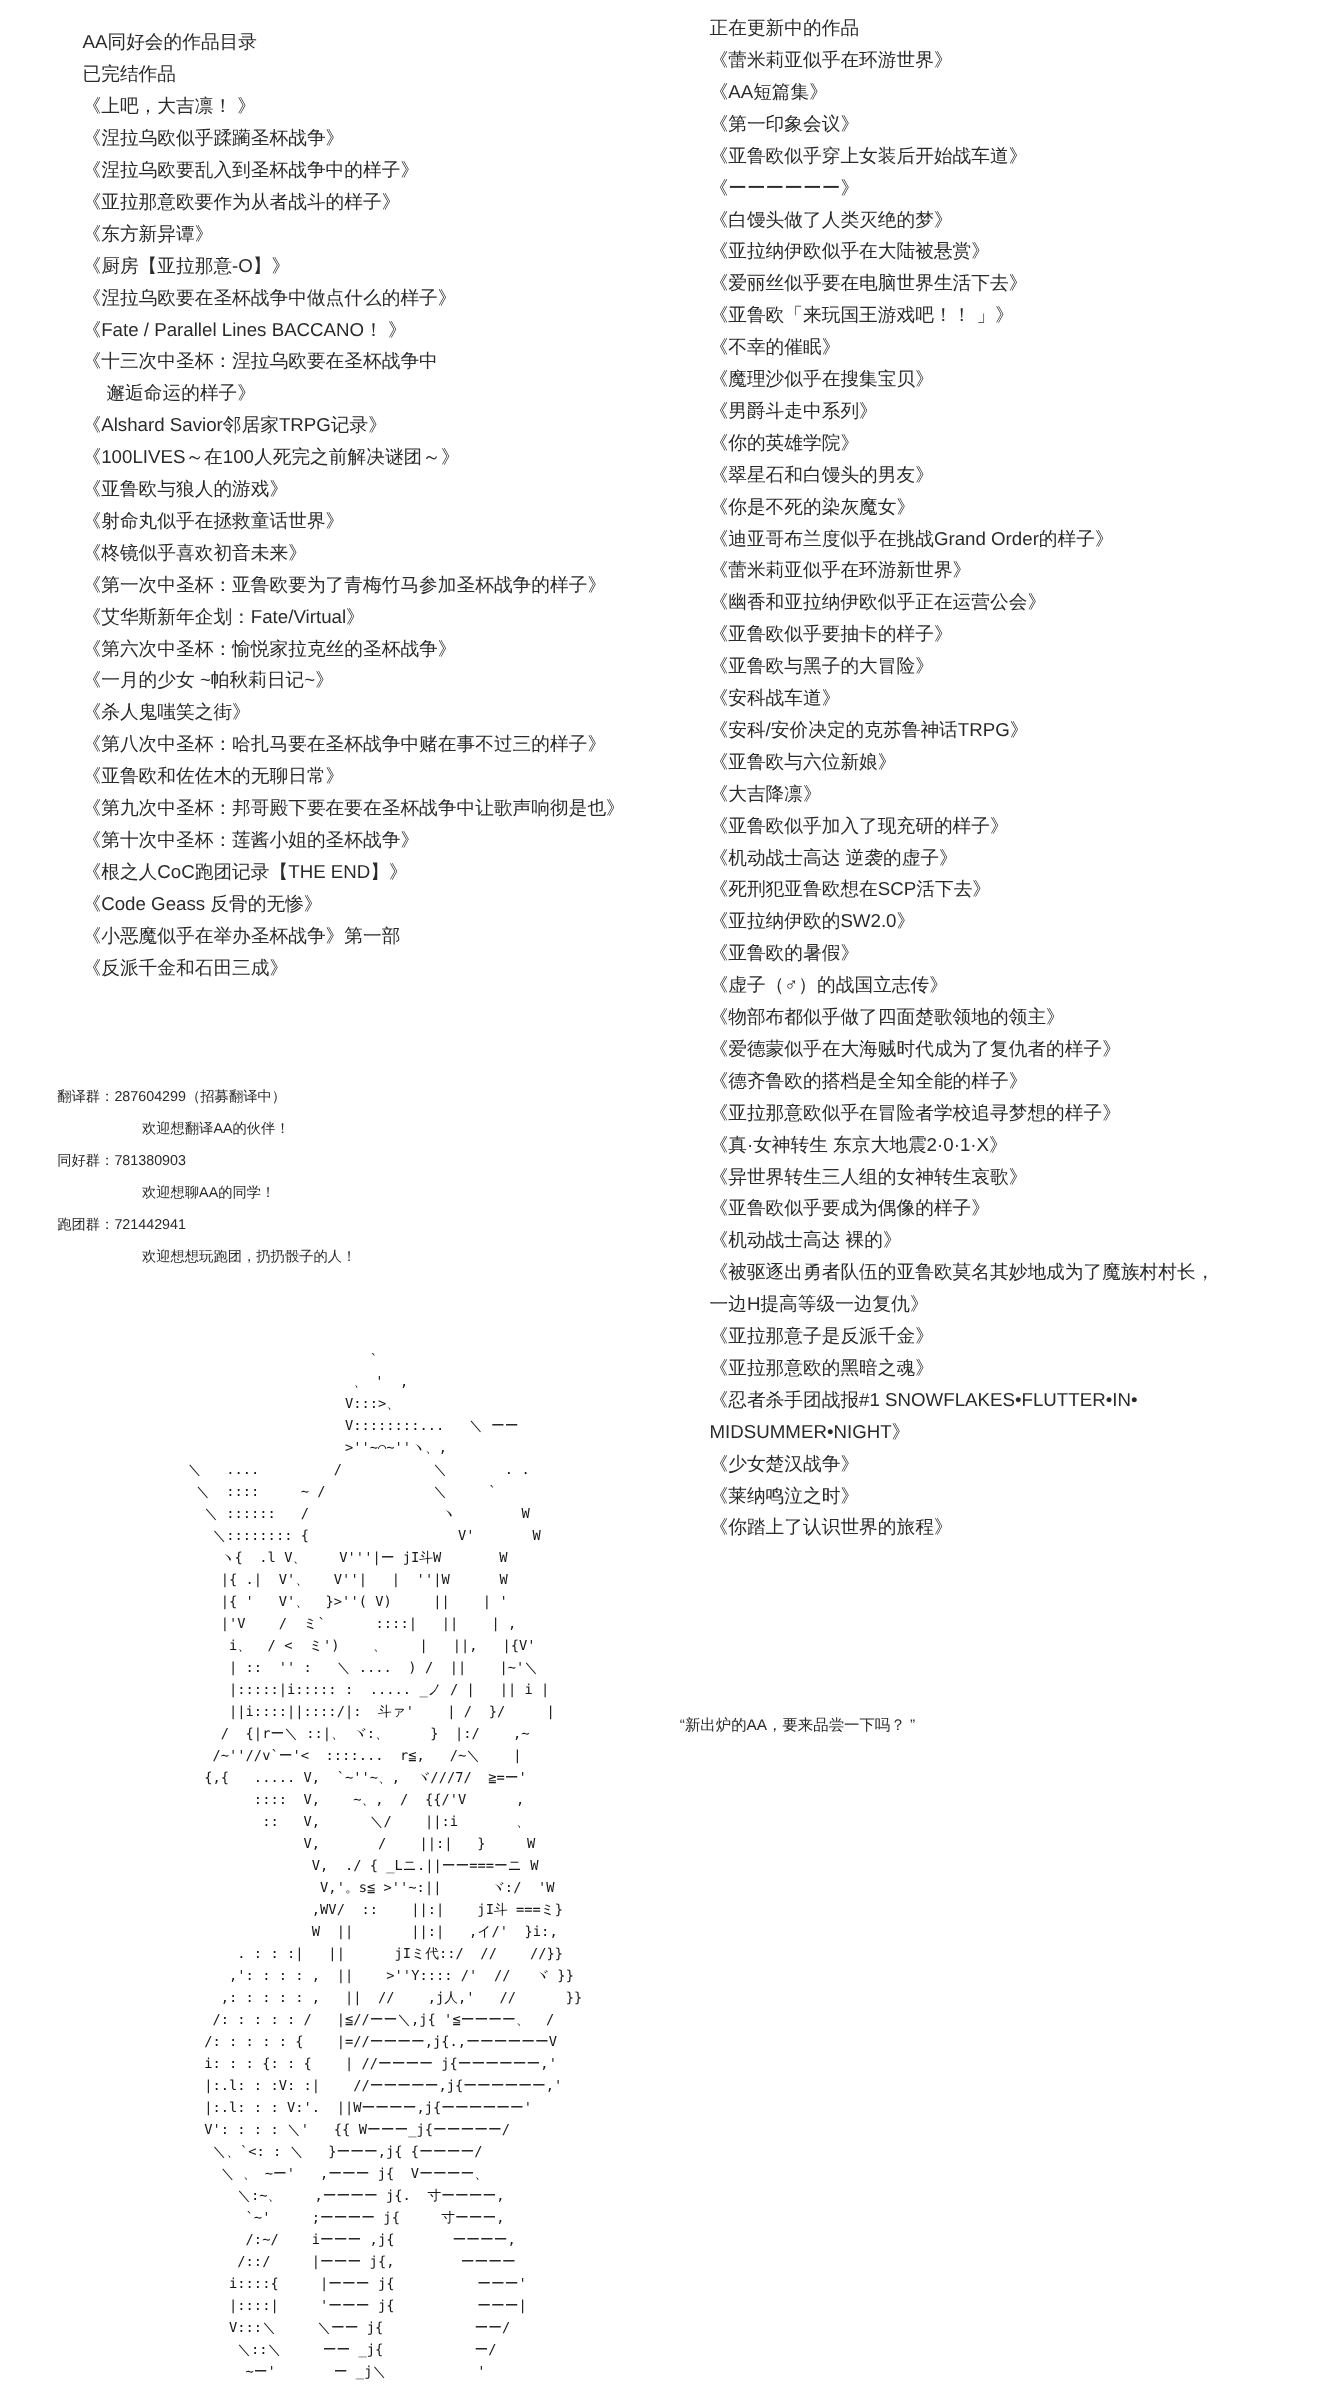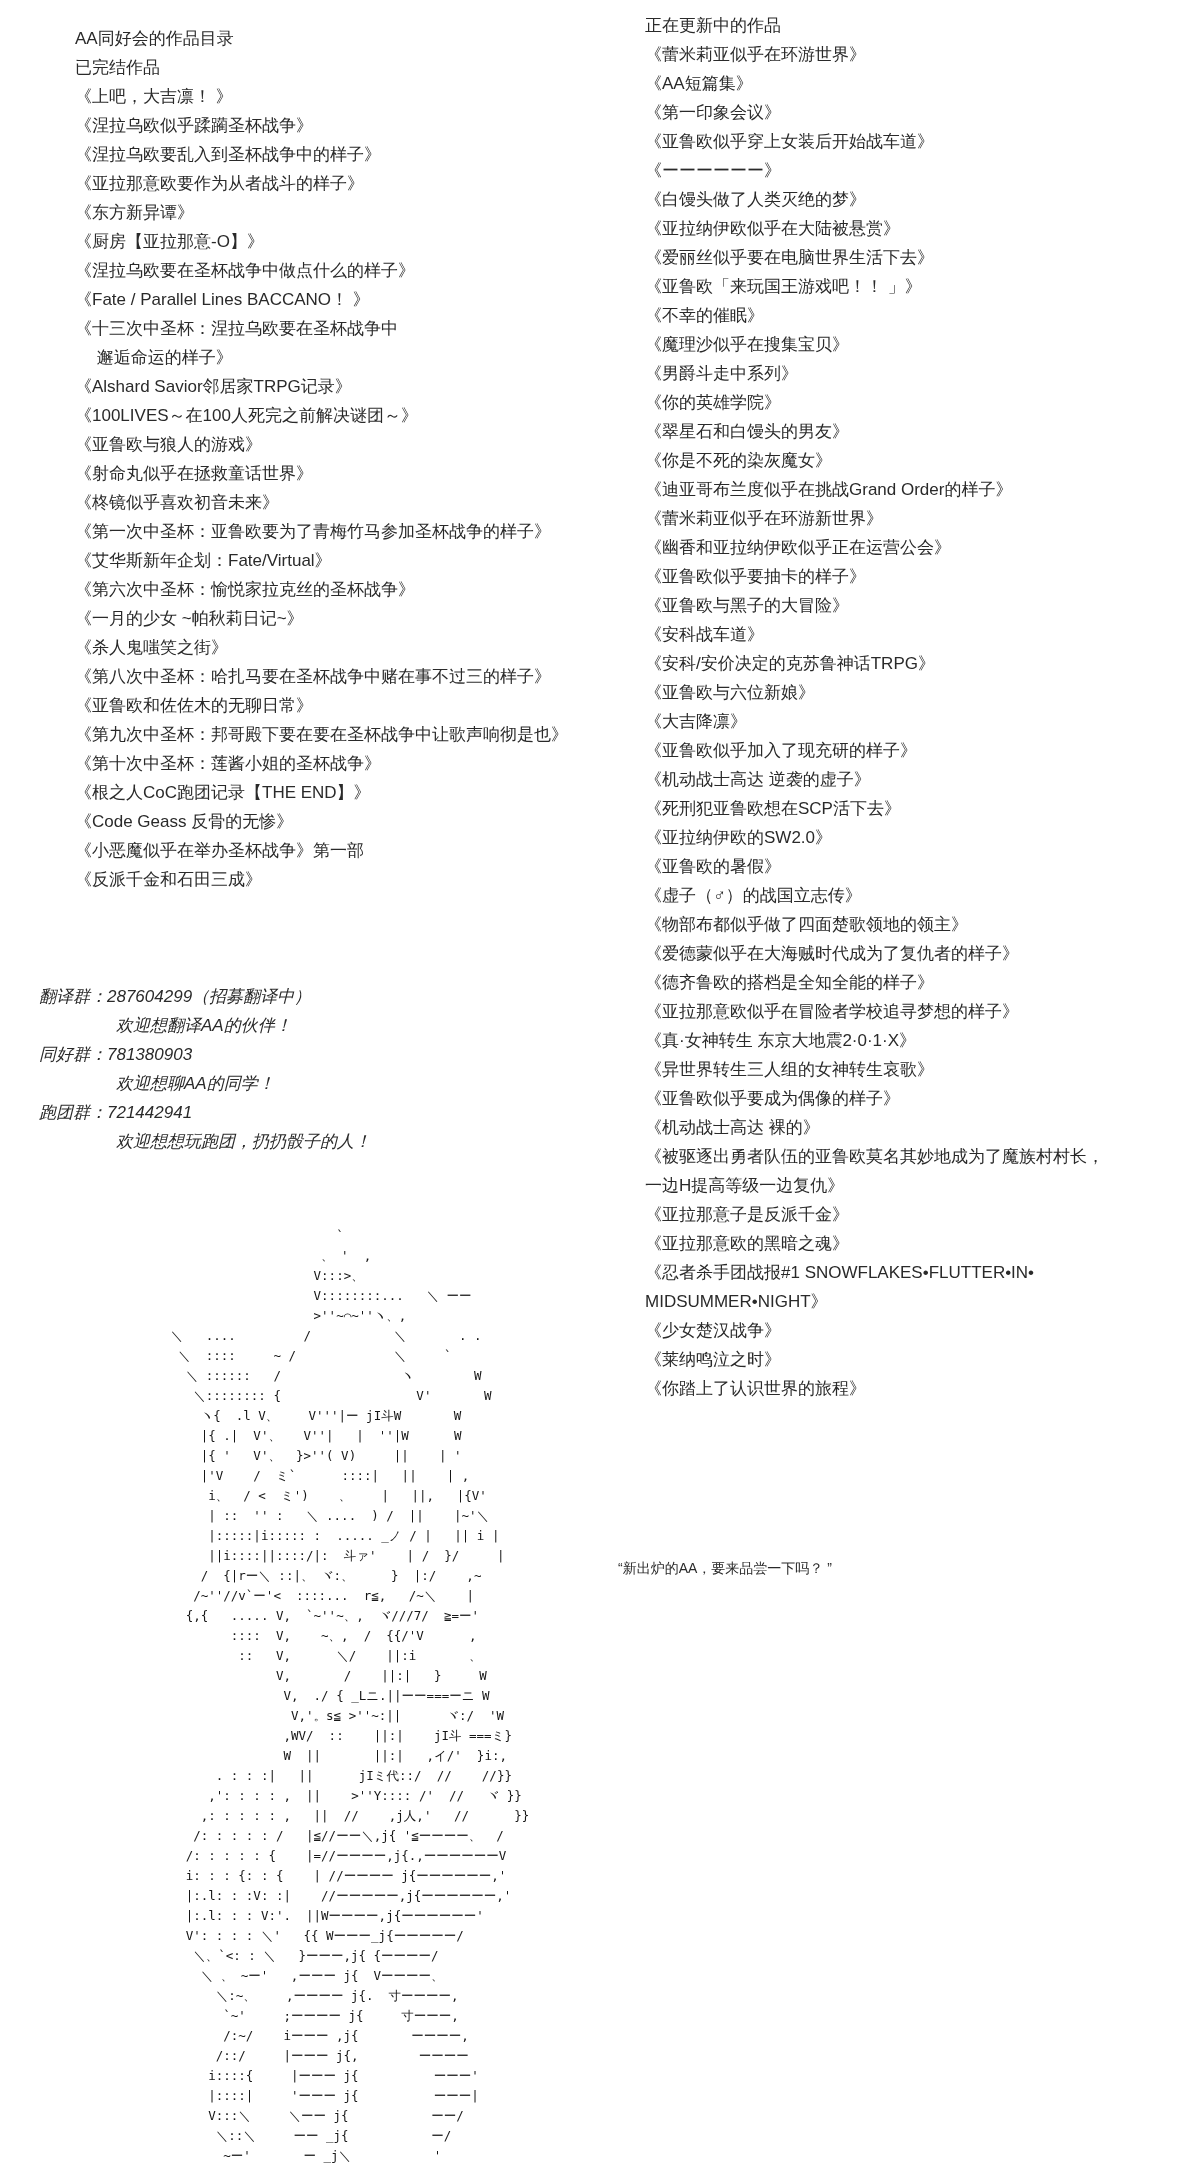--- a/index.html
+++ b/index.html
@@ -5,21 +5,21 @@
   html,body{margin:0;padding:0;}
   body{
     width:1202px;height:2171px;position:relative;
     background:#ffffff;color:#2a2a2a;
     font-family:"Liberation Sans", sans-serif;
     overflow:hidden;
   }
   .col{position:absolute;font-size:17px;line-height:29px;margin-left:39px;}
   .col-left{left:36px;top:24px;width:566px;}
   .col-right{left:606px;top:11px;width:590px;}
-  .contact{position:absolute;left:39px;top:982px;width:560px;font-size:17px;line-height:29px;font-style:italic;}
+  .contact{position:absolute;left:52px;top:982px;width:560px;font-size:13px;line-height:29px;}
   .line{white-space:pre-wrap;}
   .indent{padding-left:77px;}
   .quote{position:absolute;left:618px;top:1556px;font-size:14px;line-height:24px;white-space:pre;}
   .aa{
     position:absolute;left:148px;top:1226px;margin:0;
     font-family:"DejaVu Sans Mono", monospace;
     font-size:12.5px;line-height:20px;color:#161616;white-space:pre;
   }
 </style>
 </head>

